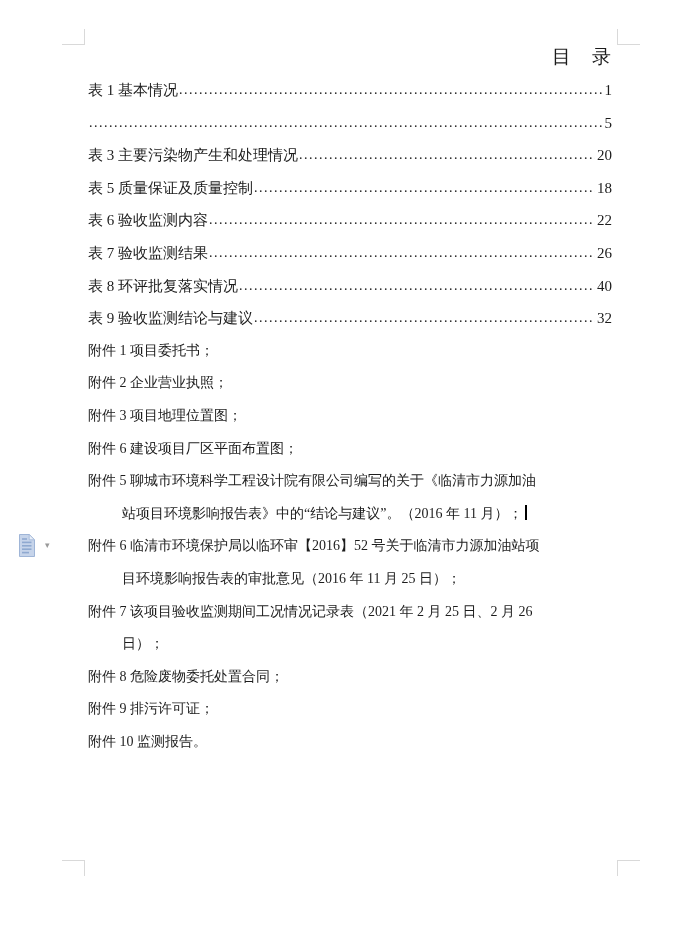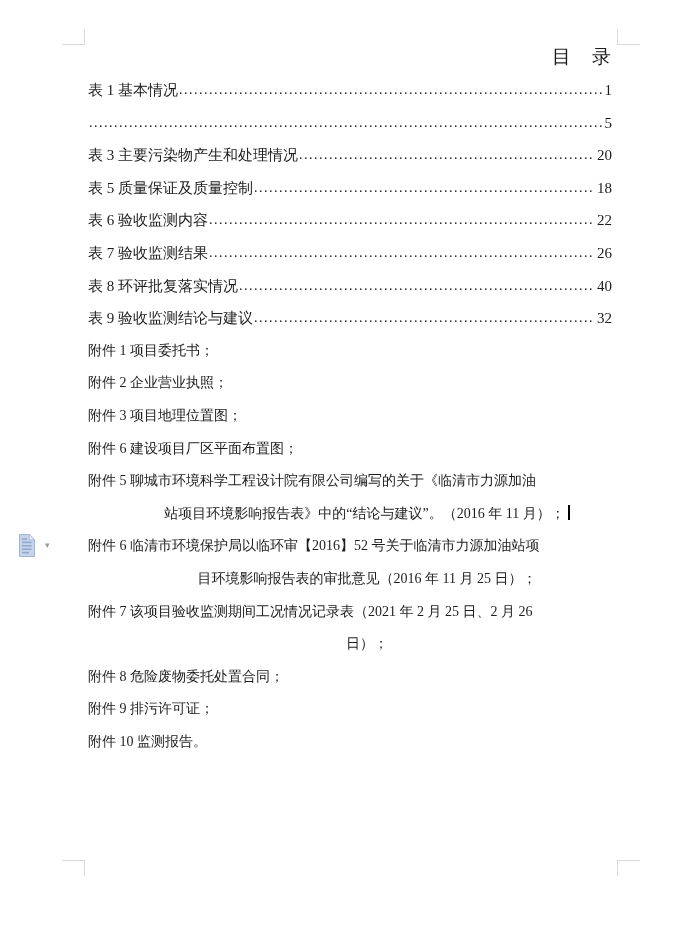--- a/index.html
+++ b/index.html
@@ -62,21 +62,21 @@
     font-size: 14px;
   }
   .toc-page { white-space: nowrap; }
 
   .att-line {
     font-size: 14px;
     line-height: 32.6px;
     height: 32.6px;
     white-space: nowrap;
   }
-  .att-line.indent { padding-left: 34px; text-align: center; }
+  .att-line.indent { padding-left: 34px; }
 
   .caret-bar {
     display: inline-block;
     width: 2px;
     height: 15px;
     background: #000000;
     vertical-align: -2px;
     margin-left: 3px;
   }
 

